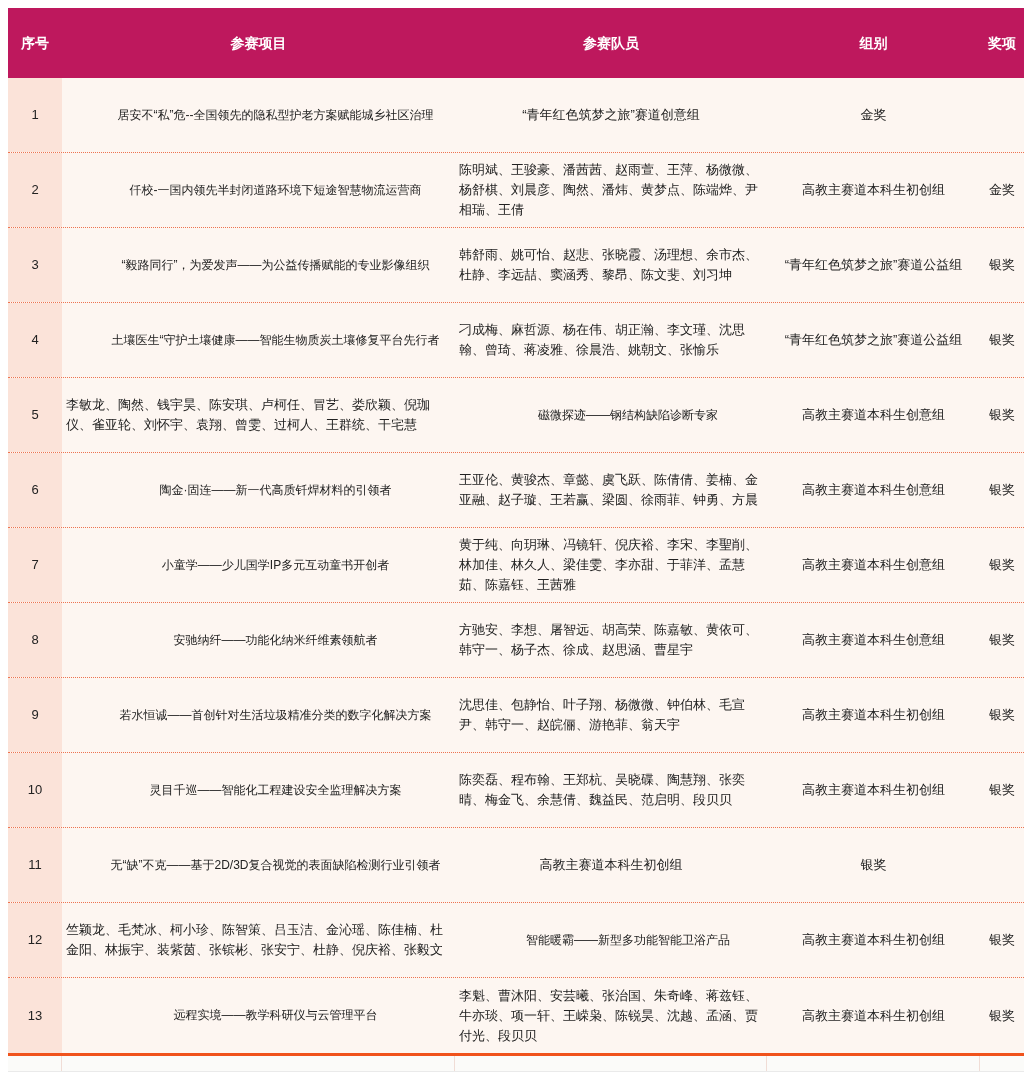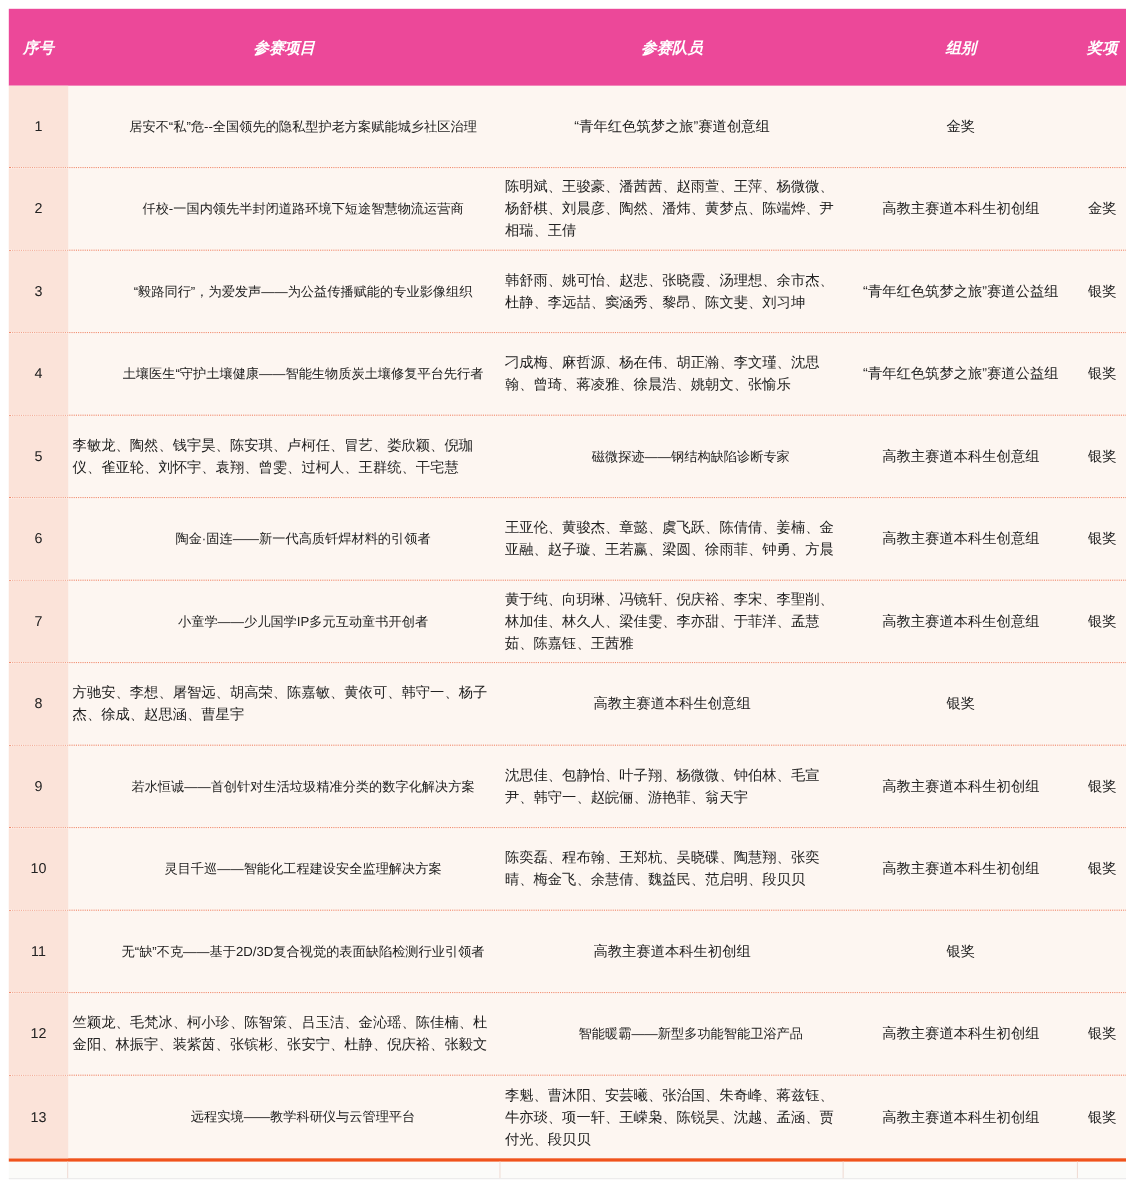--- a/index.html
+++ b/index.html
@@ -18,23 +18,22 @@
   .tbl {
     margin: 8px 0 0 8px;
     width: 1016px;
   }
   .grid-row {
     display: grid;
     grid-template-columns: 54px 393px 312px 213px 44px;
   }
   
   .thead {
-    background: #ec4899;
+    background: #be185d;
     height: 70px;
-    font-style: italic;
   }
   .thead .cell {
     display: flex;
     align-items: center;
     justify-content: center;
     color: #ffffff;
     font-weight: bold;
     font-size: 14px;
   }
   
@@ -148,20 +147,21 @@
       <div class="grid-row row">
         <div class="cell c-index">7</div>
         <div class="cell c-project">小童学——少儿国学IP多元互动童书开创者</div>
         <div class="cell c-members">黄于纯、向玥琳、冯镜轩、倪庆裕、李宋、李聖削、林加佳、林久人、梁佳雯、李亦甜、于菲洋、孟慧茹、陈嘉钰、王茜雅</div>
         <div class="cell c-group">高教主赛道本科生创意组</div>
         <div class="cell c-award">银奖</div>
       </div>
 
       <div class="grid-row row">
         <div class="cell c-index">8</div>
+        <div class="cell c-project">安驰纳纤——功能化纳米纤维素领航者</div>
         <div class="cell c-members">方驰安、李想、屠智远、胡高荣、陈嘉敏、黄依可、韩守一、杨子杰、徐成、赵思涵、曹星宇</div>
         <div class="cell c-group">高教主赛道本科生创意组</div>
         <div class="cell c-award">银奖</div>
       </div>
 
       <div class="grid-row row">
         <div class="cell c-index">9</div>
         <div class="cell c-project">若水恒诚——首创针对生活垃圾精准分类的数字化解决方案</div>
         <div class="cell c-members">沈思佳、包静怡、叶子翔、杨微微、钟伯林、毛宣尹、韩守一、赵皖俪、游艳菲、翁天宇</div>
         <div class="cell c-group">高教主赛道本科生初创组</div>

